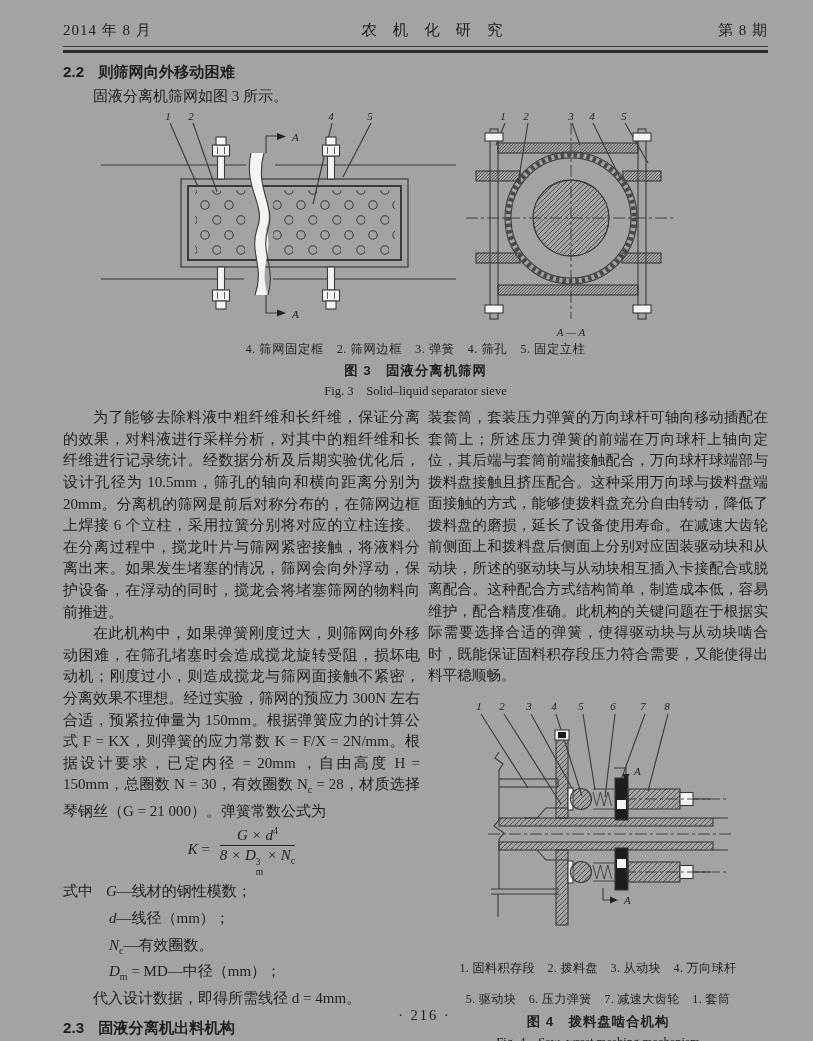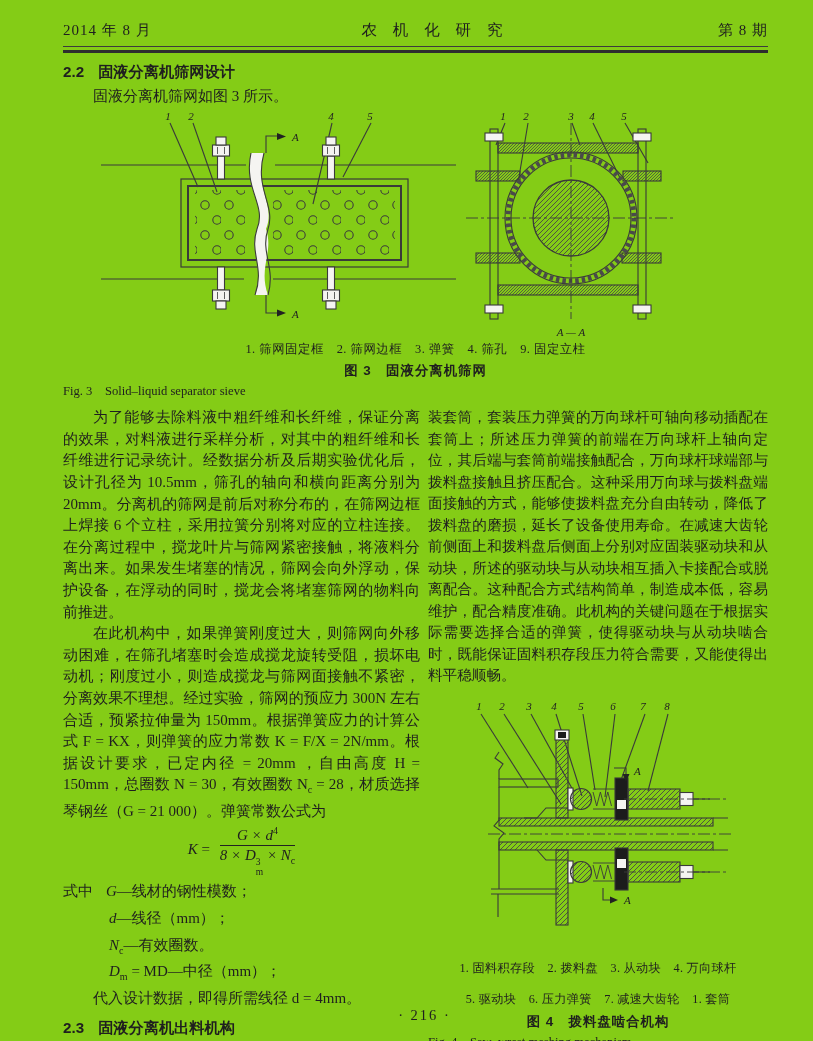--- a/index.html
+++ b/index.html
@@ -1,38 +1,38 @@
 <!DOCTYPE html>
 <html><head>
 <meta charset="utf-8">
 <style>
   html,body{margin:0;padding:0;background:#e9e8e5;}
   .page{
     position:relative; width:813px; height:1041px; margin:0 auto;
-    background:#84cc16; color:#1f1f1f; overflow:hidden;
+    background:#a3a3a3; color:#1f1f1f; overflow:hidden;
     font-family:"Liberation Serif","DejaVu Serif",serif;
     box-sizing:border-box; padding:20px 45px 0 63px;
   }
   
   .hdr{display:flex; justify-content:space-between; align-items:baseline; font-size:15px; letter-spacing:1px;}
   .hdr .journal{letter-spacing:6px; font-size:15.5px;}
   .rule-thin{height:0; border-top:1.3px solid #3c3c3c; margin-top:5px;}
   .rule-thick{height:2.6px; background:#2e2e2e; margin-top:3px;}
   
   .h-sec{font-family:"Liberation Sans","DejaVu Sans",sans-serif; font-weight:bold; font-size:15.2px; margin:9px 0 3px 0;}
   .h-sec .num{margin-right:14px; font-family:"Liberation Sans",sans-serif;}
   .bodyline{font-size:15px; line-height:21.6px; text-align:justify; margin:0;}
   .indent{text-indent:2em;}
   
   .fig3-row{display:flex; gap:10px; margin:0 0 0 38px;}
   svg text{font-family:"Liberation Serif","DejaVu Serif",serif; font-style:italic; font-size:11px; fill:#222;}
   svg .secmark{font-size:11px;}
   .cap-parts{font-size:12.4px; text-align:center; margin-top:2px; letter-spacing:0.5px;}
   .cap-zh{font-family:"Liberation Sans","DejaVu Sans",sans-serif; font-weight:bold; font-size:13.4px; text-align:center; margin-top:4px; letter-spacing:1px;}
-  .cap-en{font-size:12.6px; margin-top:3px;}
+  .cap-en{font-size:12.6px; text-align:center; margin-top:3px;}
   
   .cols{display:flex; gap:8px; margin-top:7px;}
   .col-l{width:357px;}
   .col-r{width:340px;}
   .col-l p{margin:0;}
   .col-r .bodyline{font-size:14.6px; line-height:21.5px;}
   .var{font-style:italic;}
   sub,sup{font-size:10px;}
   
   .formula{text-align:center; font-size:15px; margin:3px 0 4px 0;}
@@ -57,21 +57,21 @@
 
   <div class="hdr">
     <span>2014 年 8 月</span>
     <span class="journal">农 机 化 研 究</span>
     <span>第 8 期</span>
   </div>
   <div class="rule-thin"></div>
   <div class="rule-thick"></div>
 
   <div class="h-sec">
-    <span class="num">2.2</span><span>固液分离机筛网设计</span>
+    <span class="num">2.2</span><span>则筛网向外移动困难</span>
   </div>
   <p class="bodyline indent">固液分离机筛网如图 3 所示。</p>
 
   <div class="fig3-row">
 
     <svg width="355" height="230" viewBox="0 0 355 230">
       <defs>
         <pattern id="holesL" width="24" height="30" patternUnits="userSpaceOnUse">
           <circle cx="8" cy="8" r="4.2" fill="none" stroke="#3a3a3a" stroke-width="1.1"></circle>
           <circle cx="20" cy="23" r="4.2" fill="none" stroke="#3a3a3a" stroke-width="1.1"></circle>
@@ -178,21 +178,21 @@
       </g>
       <text x="37" y="13" text-anchor="middle">1</text>
       <text x="60" y="13" text-anchor="middle">2</text>
       <text x="105" y="13" text-anchor="middle">3</text>
       <text x="126" y="13" text-anchor="middle">4</text>
       <text x="158" y="13" text-anchor="middle">5</text>
       <text x="105" y="229" text-anchor="middle" class="secmark">A — A</text>
     </svg>
   </div>
 
-  <div class="cap-parts">1. 筛网固定框　2. 筛网边框　3. 弹簧　4. 筛孔　9. 固定立柱</div>
+  <div class="cap-parts">4. 筛网固定框　2. 筛网边框　3. 弹簧　4. 筛孔　5. 固定立柱</div>
   <div class="cap-zh">图 3　固液分离机筛网</div>
   <div class="cap-en">Fig. 3　Solid–liquid separator sieve</div>
 
   <div class="cols">
 
     <div class="col-l">
       <p class="bodyline indent">为了能够去除料液中粗纤维和长纤维，保证分离的效果，对料液进行采样分析，对其中的粗纤维和长纤维进行记录统计。经数据分析及后期实验优化后，设计孔径为 10.5mm，筛孔的轴向和横向距离分别为20mm。分离机的筛网是前后对称分布的，在筛网边框上焊接 6 个立柱，采用拉簧分别将对应的立柱连接。在分离过程中，搅龙叶片与筛网紧密接触，将液料分离出来。如果发生堵塞的情况，筛网会向外浮动，保护设备，在浮动的同时，搅龙会将堵塞筛网的物料向前推进。</p>
       <p class="bodyline indent"><span>在此机构中，如果弹簧刚度过大，则筛网向外移动困难，在筛孔堵塞时会造成搅龙旋转受阻，损坏电动机；刚度过小，则造成搅龙与筛网面接触不紧密，分离效果不理想。经过实验，筛网的预应力 300N 左右合适，预紧拉伸量为 150mm。根据弹簧应力的计算公式 F = KX，则弹簧的应力常数 K = F/X = 2N/mm。根据设计要求，已定内径 = 20mm ，自由高度 H = 150mm，总圈数 N = 30，有效圈数 N</span><sub>c</sub><span> = 28，材质选择琴钢丝（G = 21 000）。弹簧常数公式为</span></p>
 
       <div class="formula">

